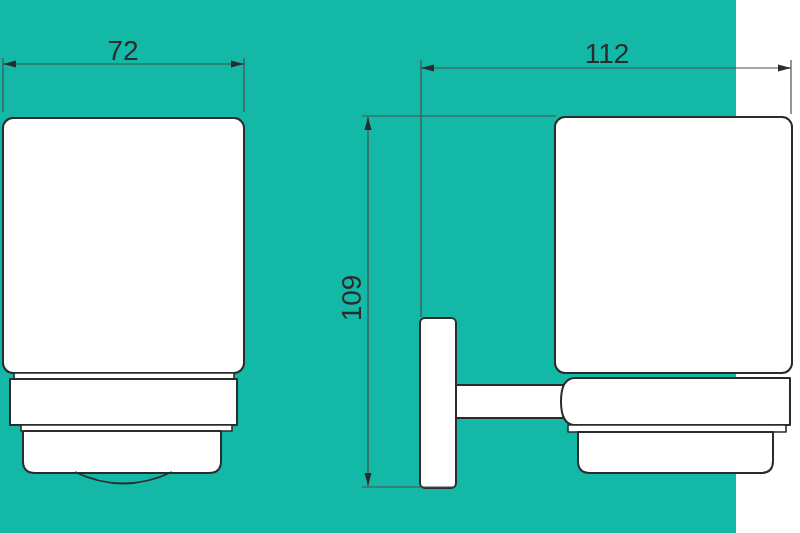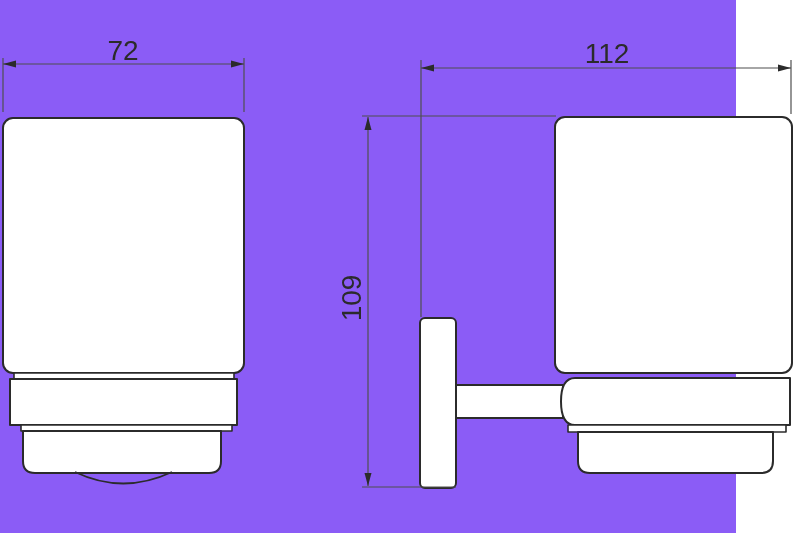--- a/index.html
+++ b/index.html
@@ -8,21 +8,21 @@
     background: #ffffff;
     width: 800px;
     height: 533px;
     overflow: hidden;
     font-family: "Liberation Sans", sans-serif;
   }
   .drawing-area {
     position: relative;
     width: 736px;
     height: 533px;
-    background: #8b5cf6;
+    background: #14b8a6;
   }
   svg { display: block; }
   .obj {
     stroke: #2b2b2b;
     stroke-width: 2;
     fill: #ffffff;
     stroke-linejoin: round;
   }
   .obj-thin {
     stroke: #2b2b2b;

